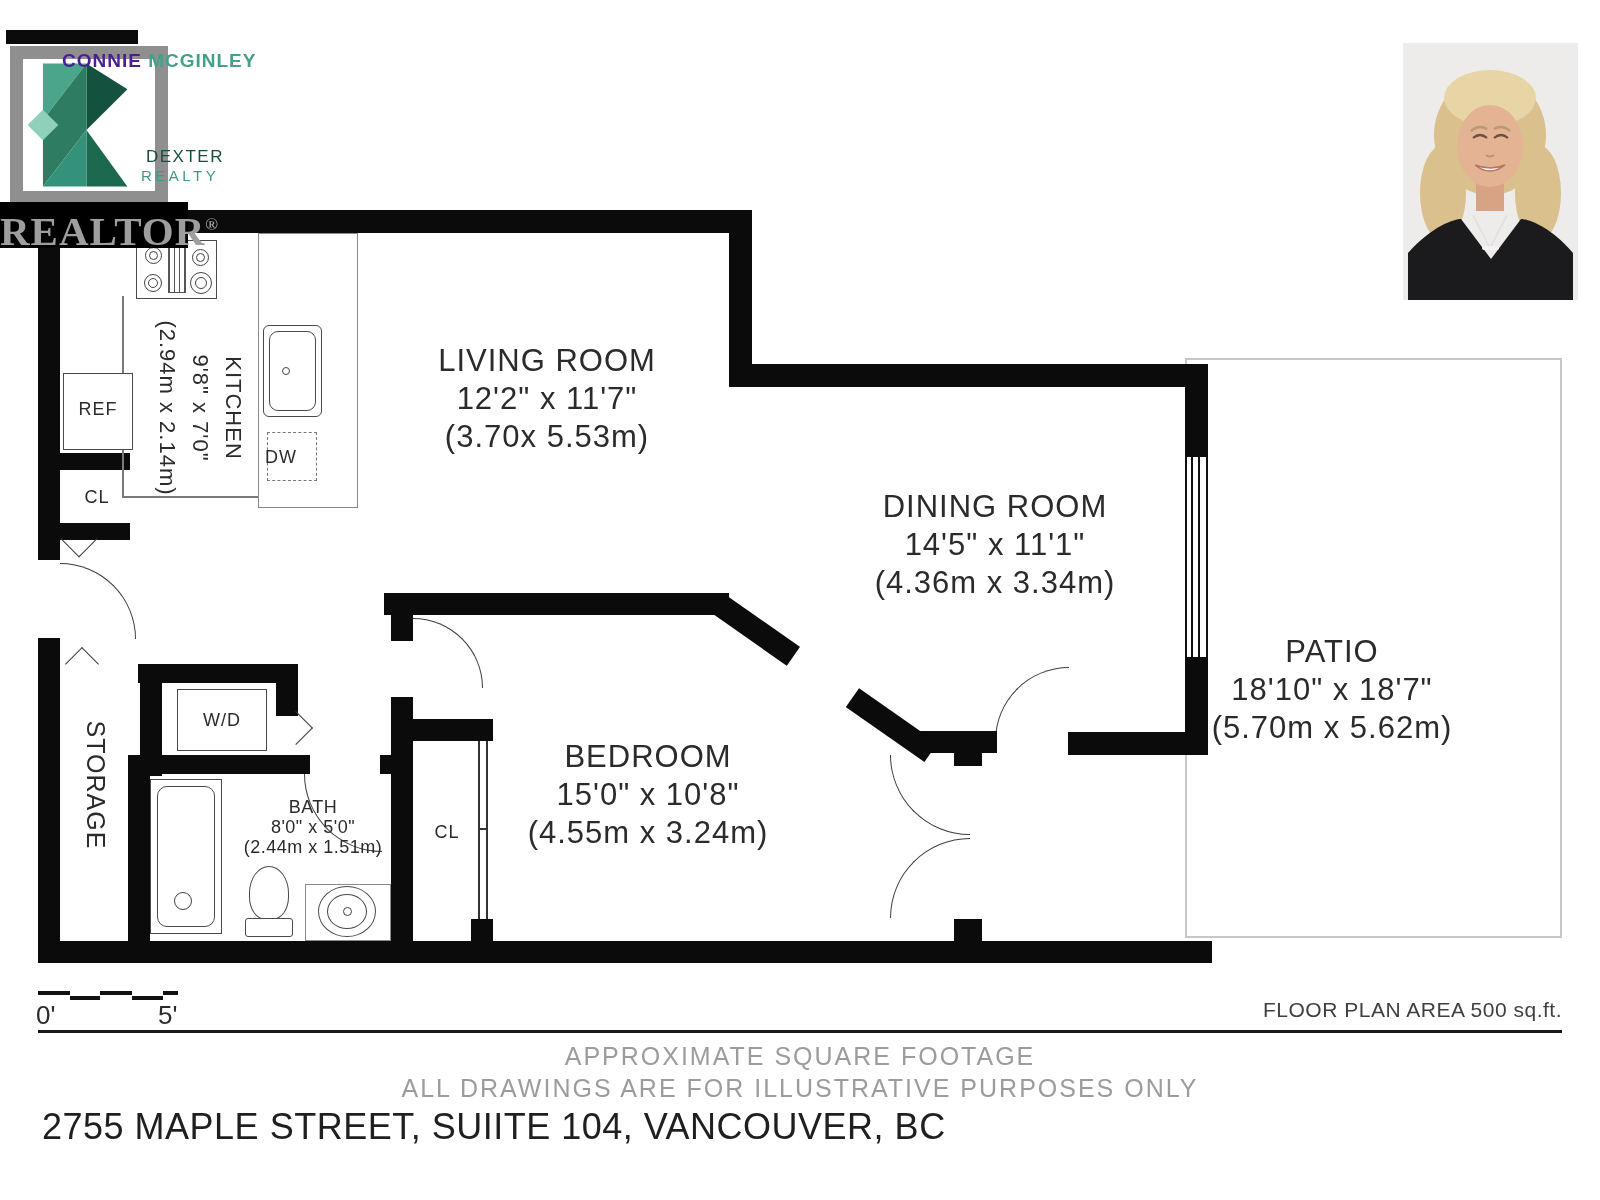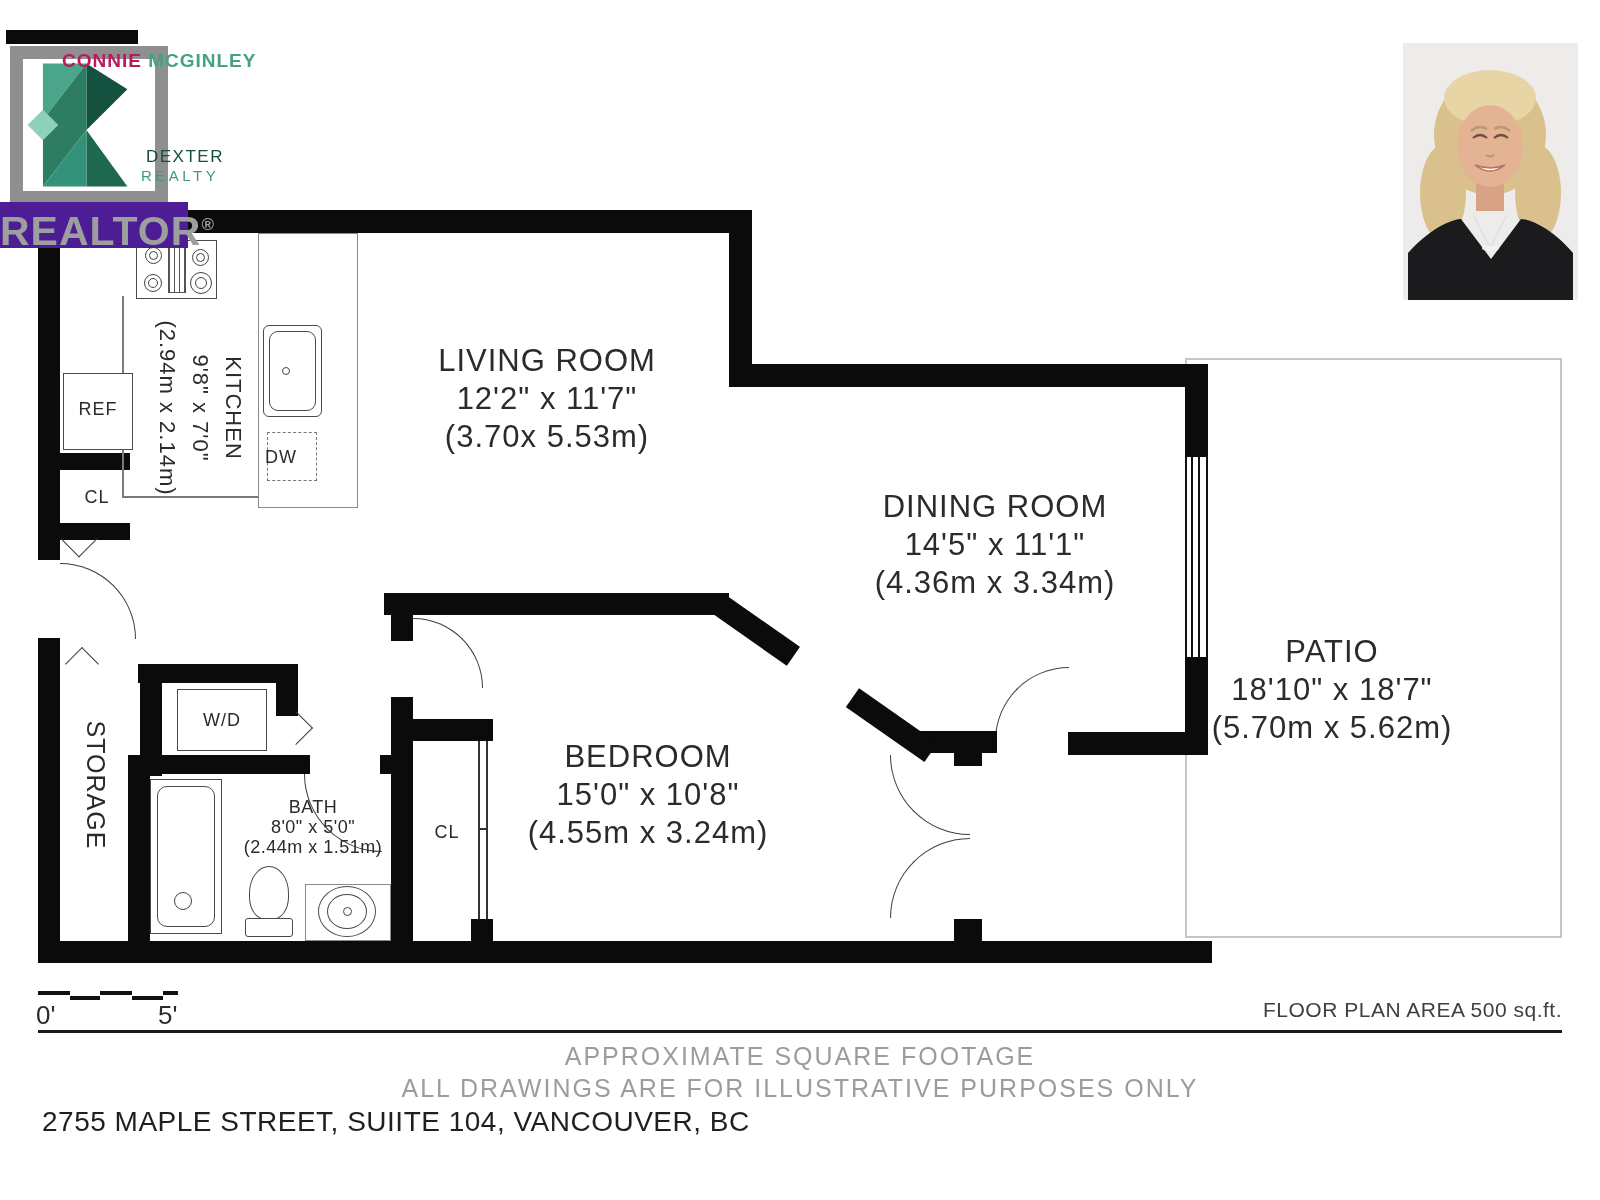--- a/index.html
+++ b/index.html
@@ -31,53 +31,53 @@
   .arc.bl{border-bottom:1.5px solid #3d3d3d;border-left:1.5px solid #3d3d3d;border-bottom-left-radius:100%;}
   .chev{position:absolute;z-index:3;box-sizing:border-box;}
   
   .circ{position:absolute;border:1.5px solid #444;border-radius:50%;box-sizing:border-box;z-index:4;background:#fff;}
   
   .logo-frame{position:absolute;left:10px;top:46px;width:158px;height:158px;border:13px solid #8f8f8f;
               background:#fff;box-sizing:border-box;z-index:7;}
   .name-line{position:absolute;left:62px;top:50px;font-size:19px;font-weight:bold;letter-spacing:1px;z-index:8;}
   .dexter{position:absolute;left:146px;top:147px;font-size:17px;font-weight:normal;letter-spacing:1.5px;z-index:8;}
   .realty{position:absolute;left:141px;top:167px;font-size:15px;letter-spacing:3.5px;z-index:8;}
-  .realtor{position:absolute;left:0px;top:202px;width:188px;height:46px;background:#4c1d95;z-index:8;
-           font-size:41px;font-weight:bold;color:#9e9e9e;letter-spacing:1px;line-height:46px;}
+  .realtor{position:absolute;left:0px;top:202px;width:188px;height:46px;background:#000000;z-index:8;
+           font-size:41px;font-weight:bold;color:#9e9e9e;letter-spacing:1px;line-height:46px;font-family:Liberation Serif, serif;}
   .realtor sup{font-size:17px;}
   .topbar{position:absolute;left:6px;top:30px;width:132px;height:14px;background:#0b0b0b;z-index:8;}
   
   .patio{position:absolute;left:1185px;top:358px;width:377px;height:580px;border:2px solid #c6c6c6;
          box-sizing:border-box;z-index:0;background:#fff;}
   
   .scale-seg{position:absolute;height:4px;background:#111;z-index:3;}
   .scale-lbl{font-size:26px;}
   .divider{position:absolute;left:38px;top:1030px;width:1524px;height:2.5px;background:#1a1a1a;}
   .area-note{position:absolute;right:38px;top:998px;font-size:21px;color:#404040;letter-spacing:0.5px;}
   .gray-note{position:absolute;left:0;width:1600px;text-align:center;color:#9c9c9c;font-size:25px;letter-spacing:2px;}
-  .address{position:absolute;left:42px;top:1106px;font-size:28px;color:#1f1f1f;letter-spacing:0.5px;}
+  .address{position:absolute;left:42px;top:1106px;font-size:36px;color:#1f1f1f;letter-spacing:0.5px;}
 </style>
 </head>
 <body>
 
 <div class="canvas">
 
   <div class="topbar"></div>
   <div class="logo-frame">
     <svg width="128" height="128" viewBox="0 0 100 100" style="position:absolute;left:2px;top:2px;">
       <polygon points="14,2 48,2 14,46" fill="#4aa58a"></polygon>
       <polygon points="48,2 80,22 48,54" fill="#14523f"></polygon>
       <polygon points="14,46 48,2 48,54 14,98" fill="#2e7d63"></polygon>
       <polygon points="2,50 14,38 26,50 14,62" fill="#8fd0ba"></polygon>
       <polygon points="48,54 80,98 48,98" fill="#1d6950"></polygon>
       <polygon points="14,98 48,54 48,98" fill="#35927a"></polygon>
     </svg>
   </div>
   <div class="name-line">
-    <span style="color:#be185d;">CONNIE</span>
+    <span style="color:#4c1d95;">CONNIE</span>
     <span style="color:#45a088;">MCGINLEY</span>
   </div>
   <div class="dexter" style="color:#174f3f;">DEXTER</div>
   <div class="realty" style="color:#3f9a82;">REALTY</div>
   <div class="realtor"><span>REALTOR</span><sup>®</sup></div>
 
   <svg class="abs" style="left:1403px;top:43px;z-index:7;" width="175" height="257" viewBox="0 0 175 257">
     <rect x="0" y="0" width="175" height="257" fill="#edecea"></rect>
     <ellipse cx="87" cy="92" rx="56" ry="60" fill="#d9c08c"></ellipse>
     <ellipse cx="40" cy="150" rx="23" ry="48" fill="#d9c08c"></ellipse>

